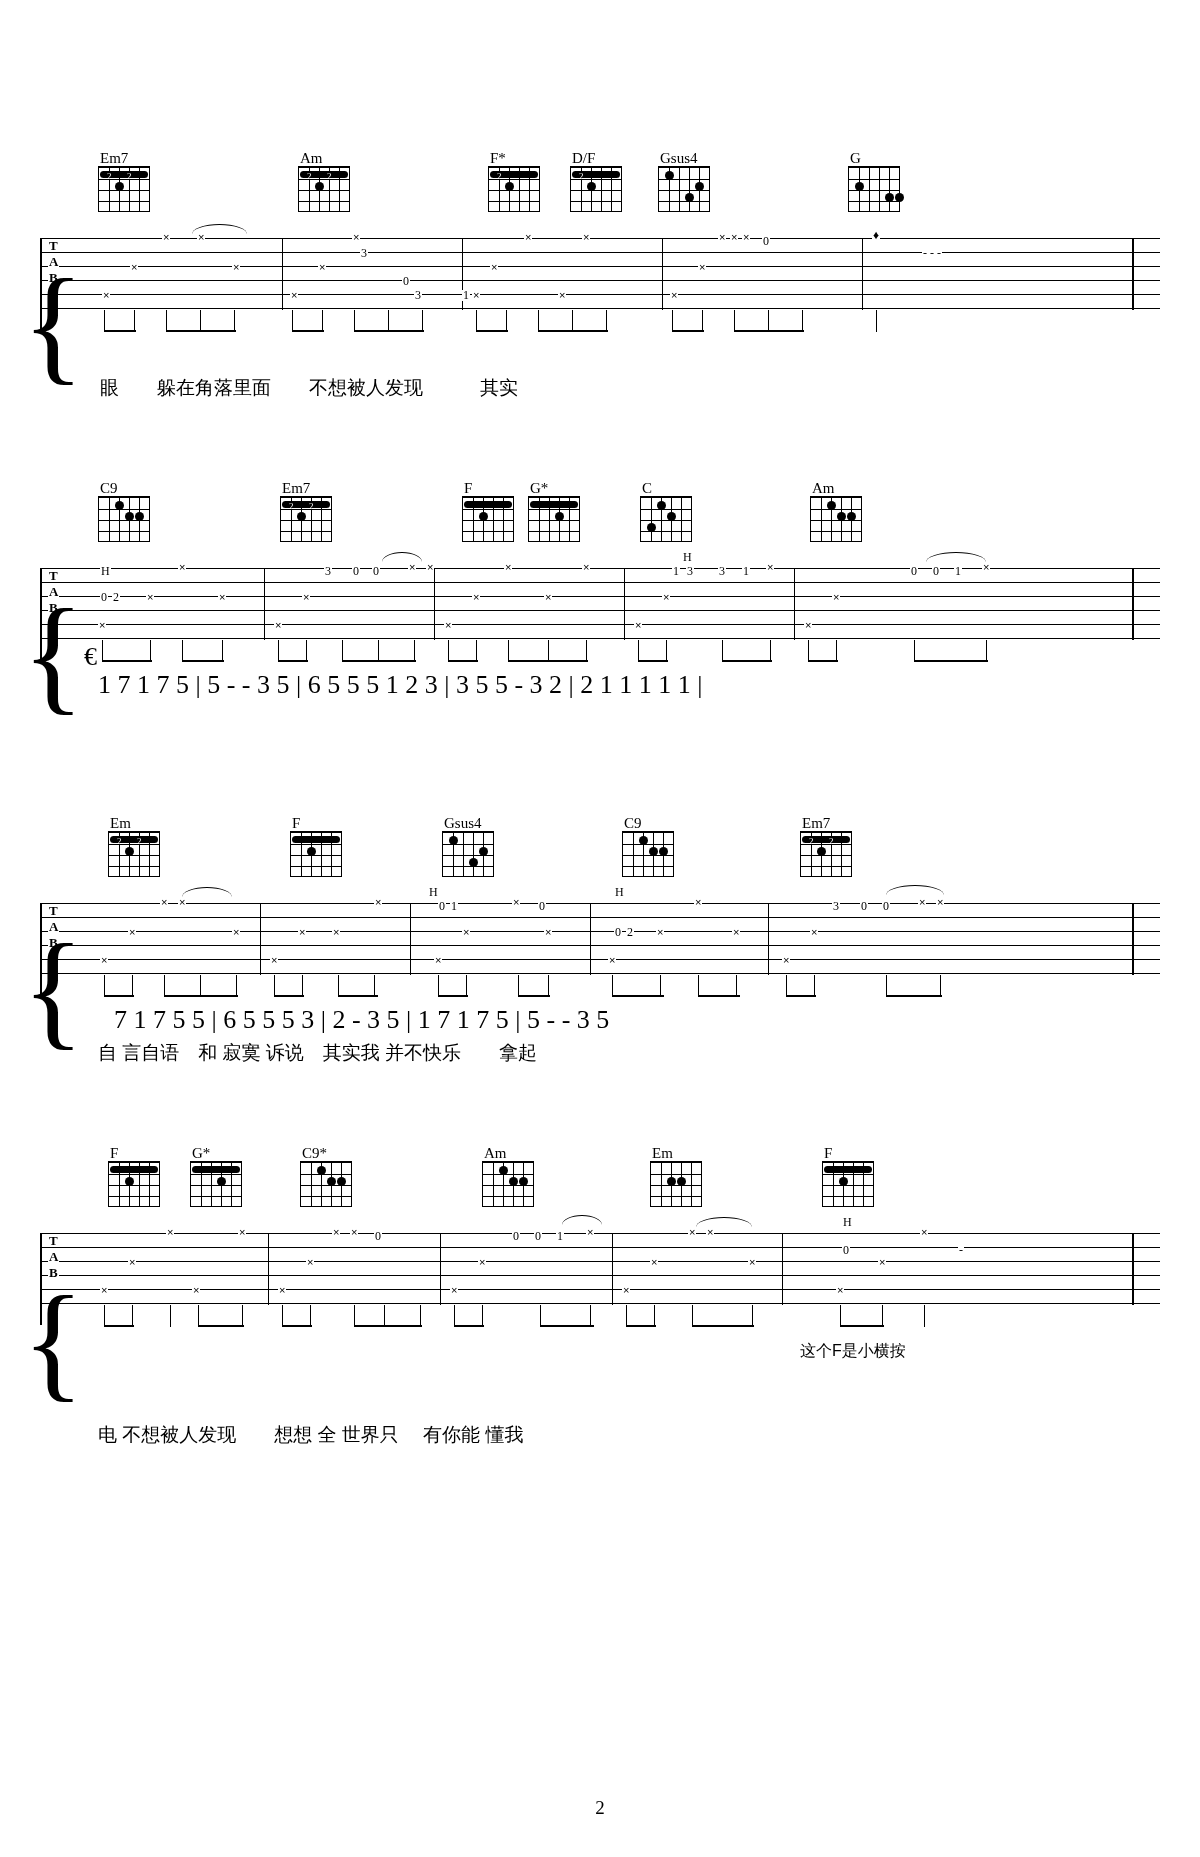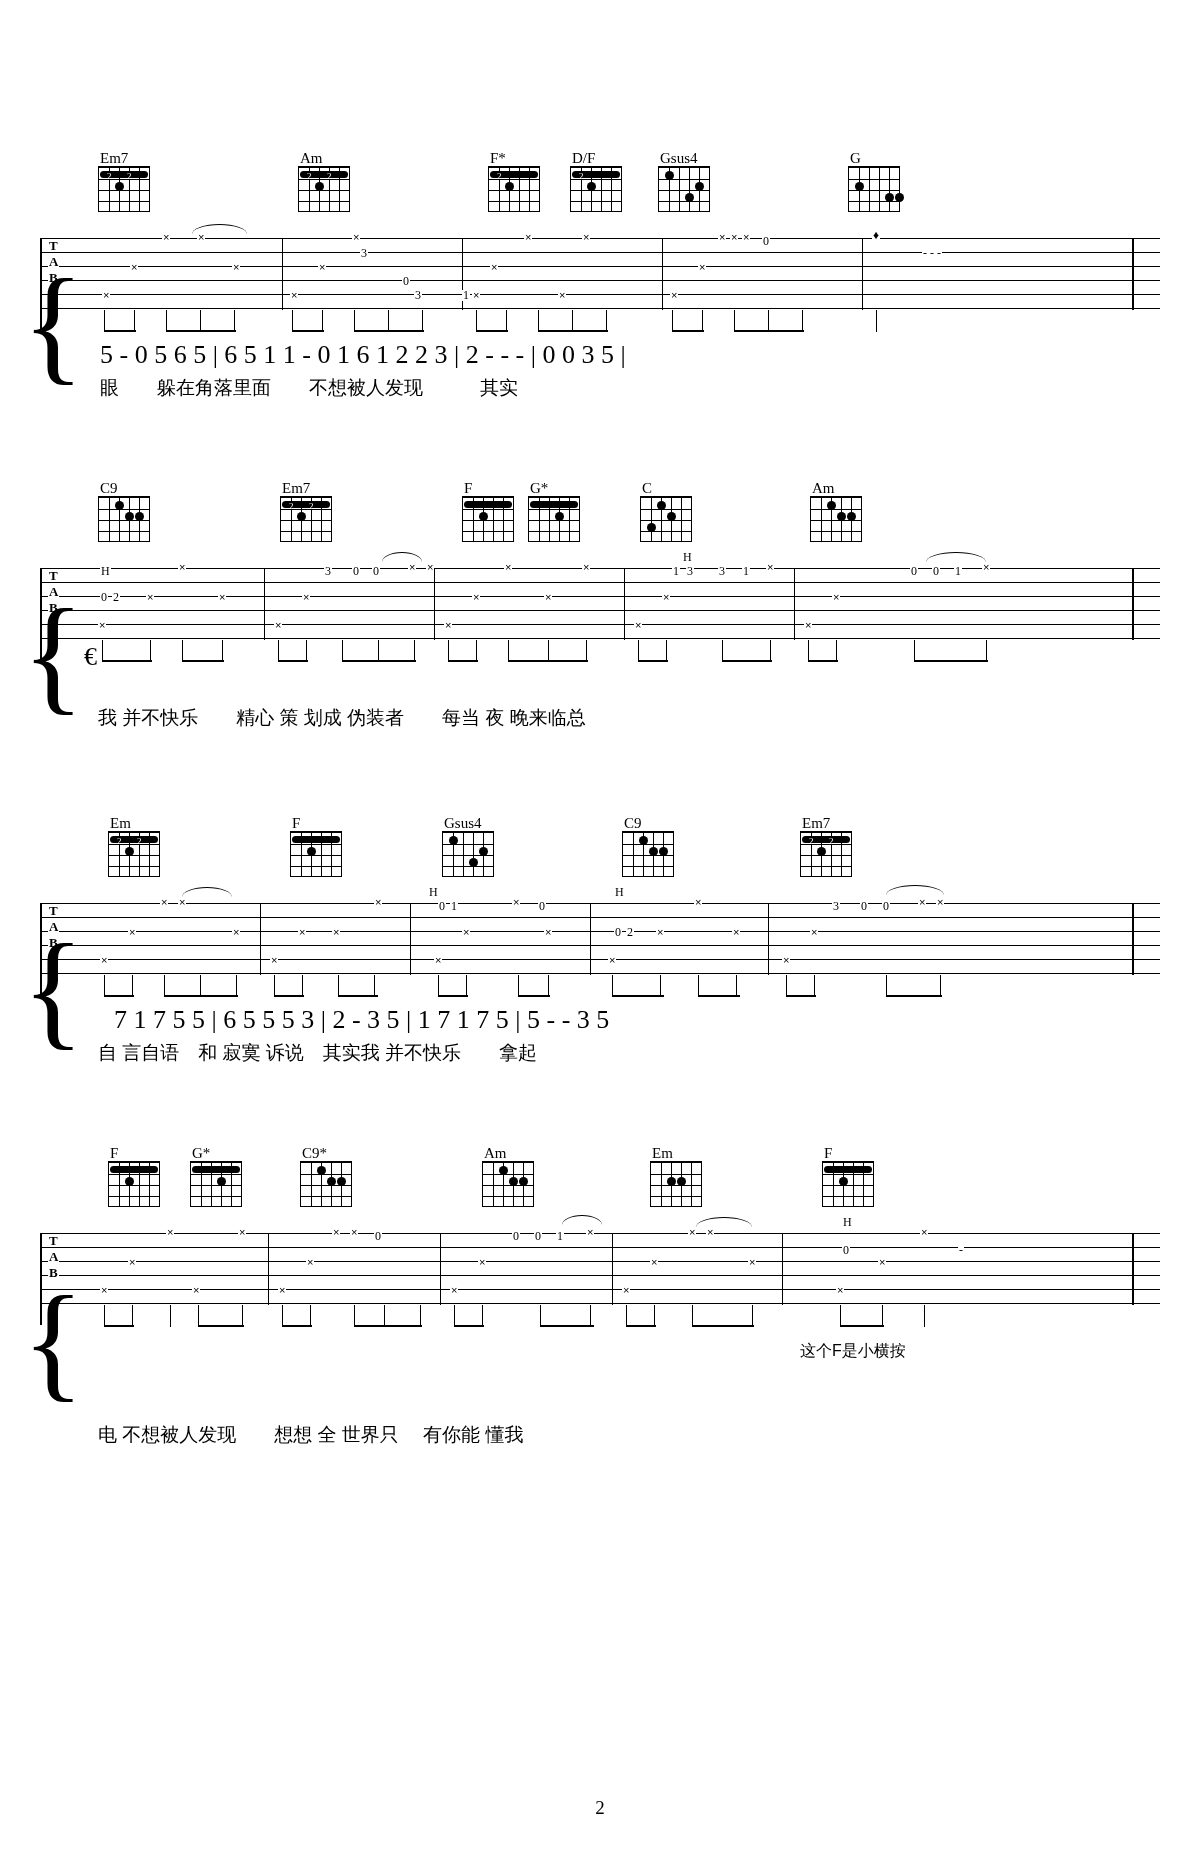--- a/index.html
+++ b/index.html
@@ -383,21 +383,20 @@
       <div class="stem" style="left:760px;top:72px;height:22px"></div>
       <div class="beam" style="left:630px;top:92px;width:32px"></div>
       <div class="beam" style="left:692px;top:92px;width:70px"></div>
       <div class="stem" style="left:834px;top:72px;height:22px"></div>
 
       <div class="slur" style="left:150px;top:-14px;width:55px"></div>
     </div>
 
     <div class="jianpu">
       <div class="brace" style="top:-60px">{</div>
-      <div class="jp" style="left:60px;top:8px">5 - 0 5 6 5 | 6 5 1 1 - 0 1 6 1 2 2 3 | 2 - - - | 0 0 3 5 |</div>
       <div class="lyr" style="left:60px;top:44px">眼　　躲在角落里面　　不想被人发现　　　其实</div>
     </div>
   </div>
 
   <div class="system sys2">
     <div class="chordrow">
 
       <div class="chord" style="left:58px;">
         <div class="cname">C9</div>
         <div class="grid">
@@ -577,21 +576,21 @@
       <div class="beam" style="left:766px;top:92px;width:30px"></div>
       <div class="beam" style="left:872px;top:92px;width:74px"></div>
 
       <div class="slur" style="left:340px;top:-16px;width:40px"></div>
       <div class="slur" style="left:884px;top:-16px;width:60px"></div>
     </div>
 
     <div class="jianpu">
       <div class="brace" style="top:-60px">{</div>
       <div class="segno" style="left:44px;top:-22px">€</div>
-      <div class="lyr" style="left:58px;top:44px">我 并不快乐　　精心 策 划成 伪装者　　每当 夜 晚来临总</div>
+      <div class="jp" style="left:58px;top:8px">1 7 1 7 5 | 5 - - 3 5 | 6 5 5 5 1 2 3 | 3 5 5 - 3 2 | 2 1 1 1 1 1 |</div>
     </div>
   </div>
 
   <div class="system sys3">
     <div class="chordrow">
 
       <div class="chord" style="left:68px;">
         <div class="cname">Em</div>
         <div class="grid">
           <div class="v" style="left:10px"></div>

